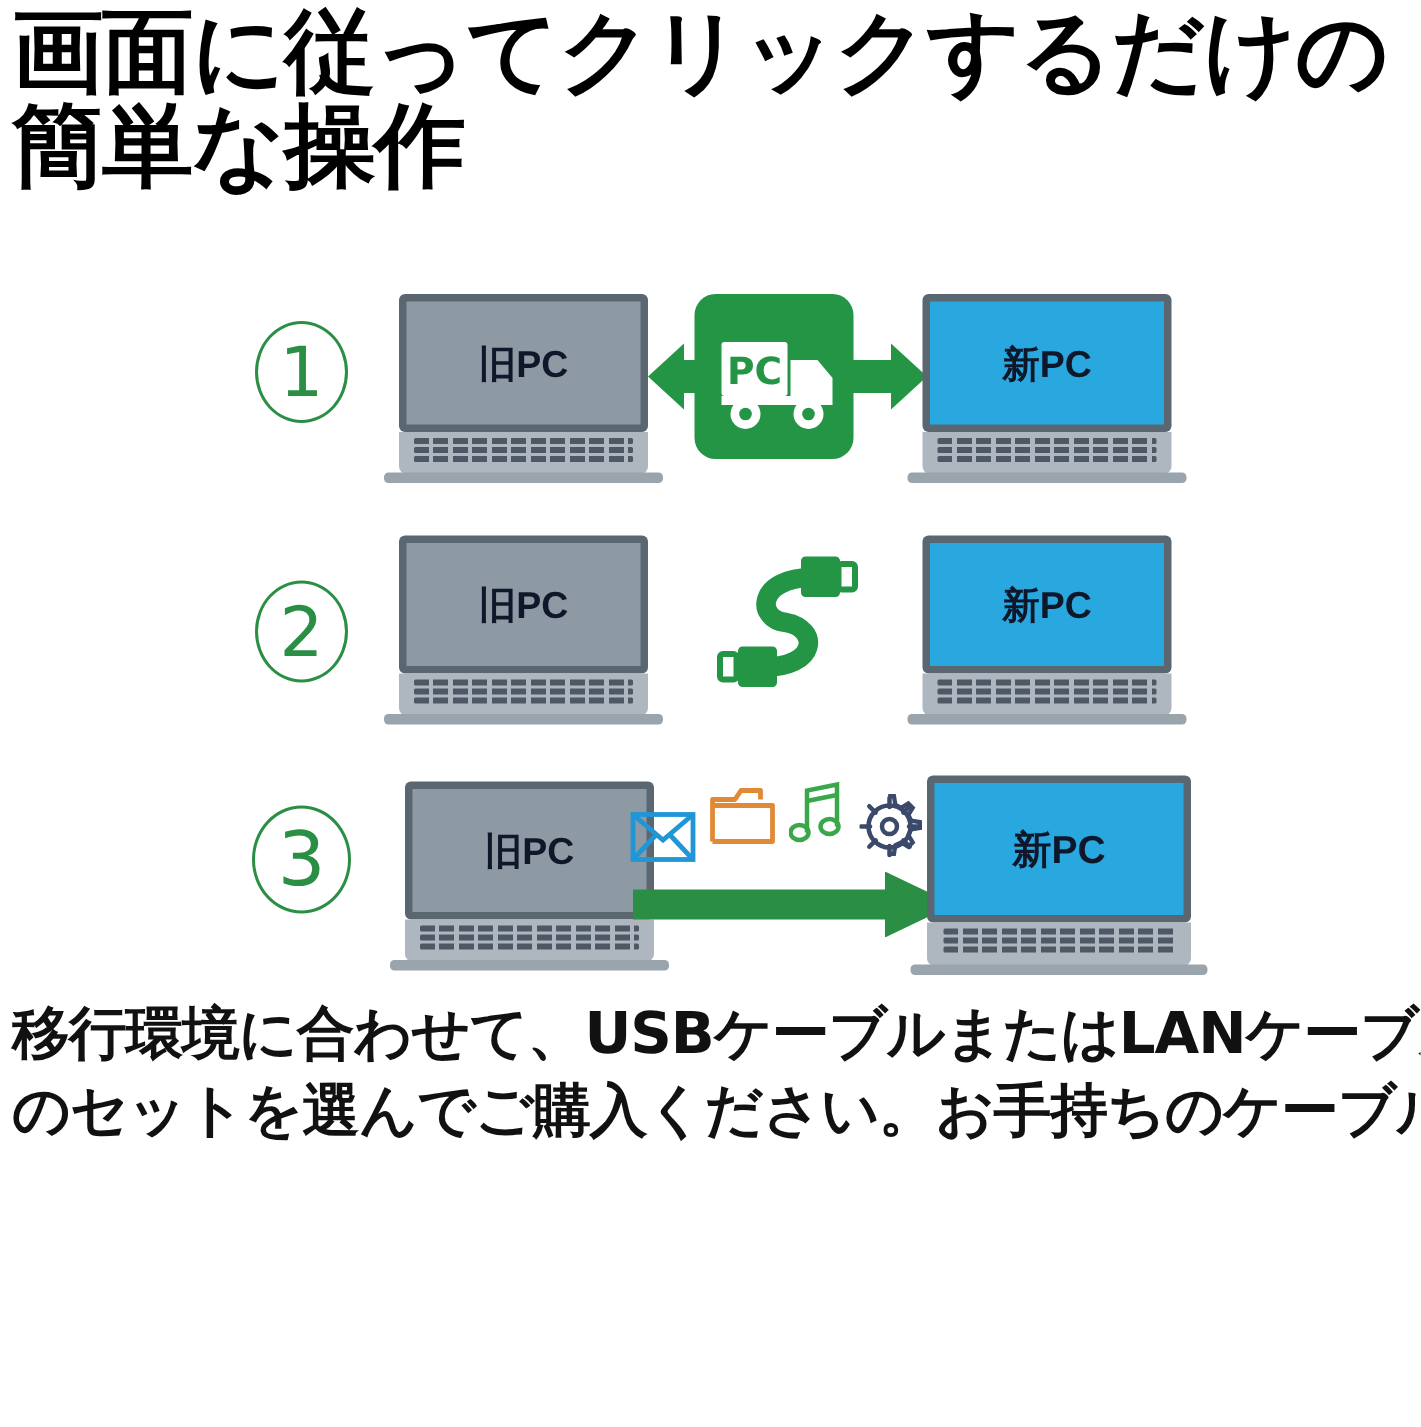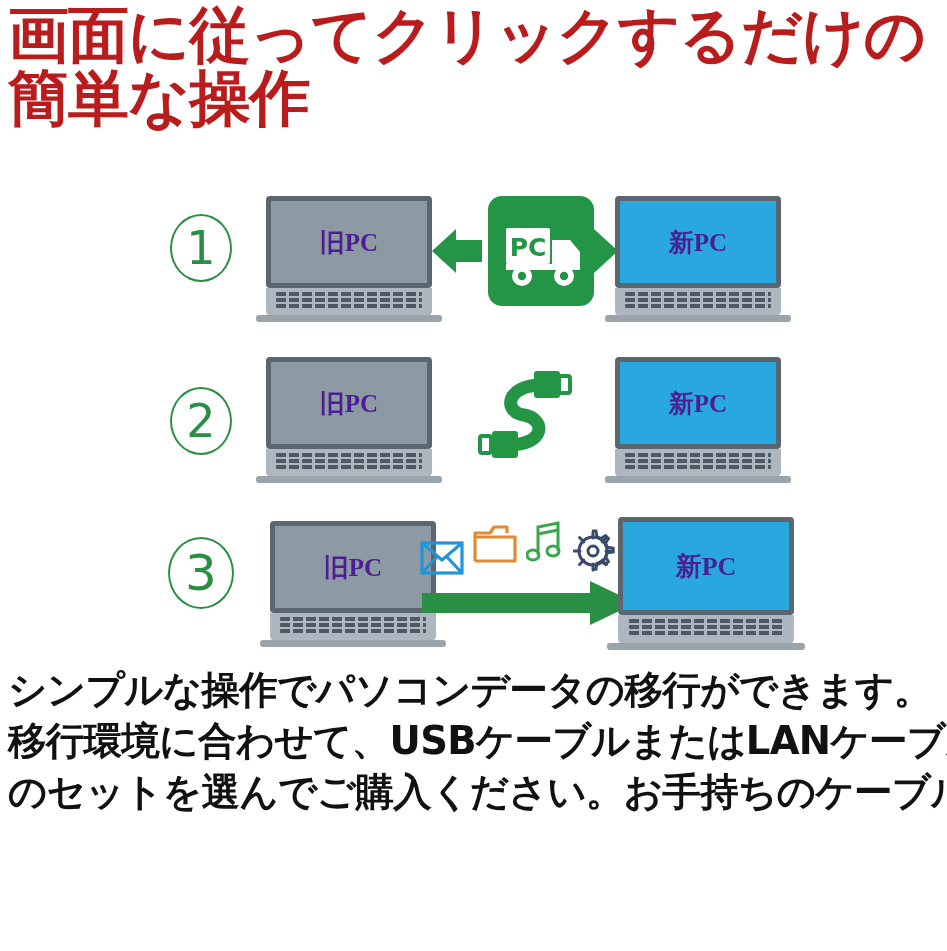--- a/index.html
+++ b/index.html
@@ -15,21 +15,21 @@
     font-family: "Liberation Sans", "DejaVu Sans", sans-serif;
     color: #000000;
   }
 
   
   .headline {
     position: absolute;
     left: 8px;
     top: 4px;
     width: 930px;
-    color: #b91c1c;
+    color: #000000;
     font-weight: bold;
     font-size: 61px;
     line-height: 1.03;
     letter-spacing: -1px;
     white-space: pre-line;
     font-family: "DejaVu Sans", "Liberation Sans", sans-serif;
   }
 
   
   .illus {
@@ -74,23 +74,23 @@
     border-radius: 4px;
     padding: 5px;
   }
   .screen {
     width: 100%;
     height: 100%;
     box-sizing: border-box;
     display: flex;
     align-items: center;
     justify-content: center;
-    color: #4c1d95;
+    color: #0f172a;
     font-weight: bold;
-    font-family: Liberation Serif, serif;
+    font-family: Liberation Sans, sans-serif;
     letter-spacing: 0px;
   }
   .screen.old { background: #8d99a3; }
   .screen.new { background: #29a8e0; }
 
   .base {
     position: absolute;
     left: 50%;
     transform: translateX(-50%);
     background: #aeb7bf;
@@ -200,21 +200,21 @@
              border-right:24px solid #239545;"></div>
       </div>
 
       <div>
         <div class="arrow-bar" style="left:136px; top:44px; width:28px; height:22px;"></div>
         <div class="arrow-right" style="left:162px; top:33px;
              border-top:22px solid transparent; border-bottom:22px solid transparent;
              border-left:24px solid #239545;"></div>
       </div>
 
-      <div class="truck-badge" style="left:56px; top:0px; width:106px; height:110px;">
+      <div class="truck-badge" style="left:31px; top:0px; width:106px; height:110px;">
         <svg width="106" height="110" viewBox="0 0 106 110">
 
           <rect x="18" y="32" width="44" height="36" rx="2" fill="#ffffff"></rect>
           <text x="40" y="60" text-anchor="middle" fill="#239545" font-family="DejaVu Sans, sans-serif" font-size="25" font-weight="bold">PC</text>
 
           <path d="M64 44 L82 44 L92 56 L92 68 L64 68 Z" fill="#ffffff"></path>
 
           <rect x="18" y="68" width="74" height="6" fill="#ffffff"></rect>
 
           <circle cx="34" cy="80" r="10" fill="#ffffff"></circle>
@@ -360,16 +360,15 @@
           <div class="keyrow"></div>
             <div class="keyrow"></div>
             <div class="keyrow"></div>
         </div>
       </div>
     </div>
   </div>
 </div>
 
 <div class="body-copy">
-  <p>シンプルな操作でパソコンデータの移行ができます。</p>
   <p>移行環境に合わせて、USBケーブルまたはLANケーブル</p>
   <p>のセットを選んでご購入ください。お手持ちのケーブル</p>
 </div>
 
 </body></html>

